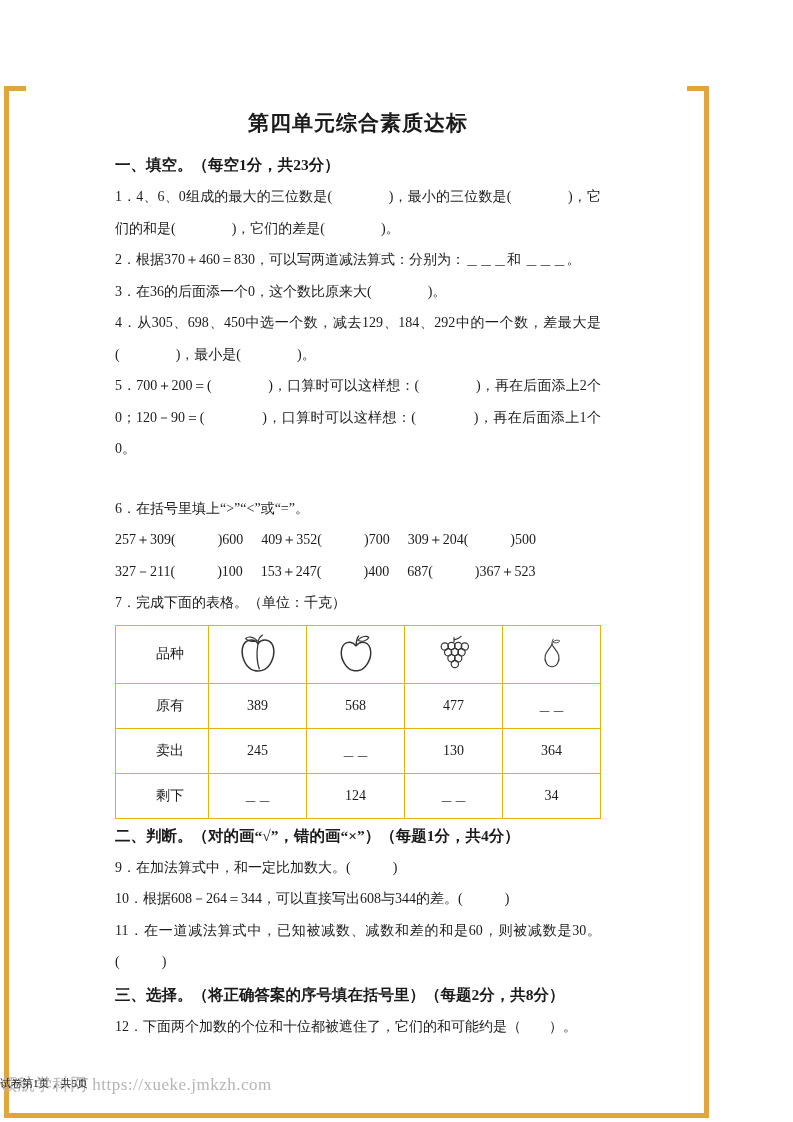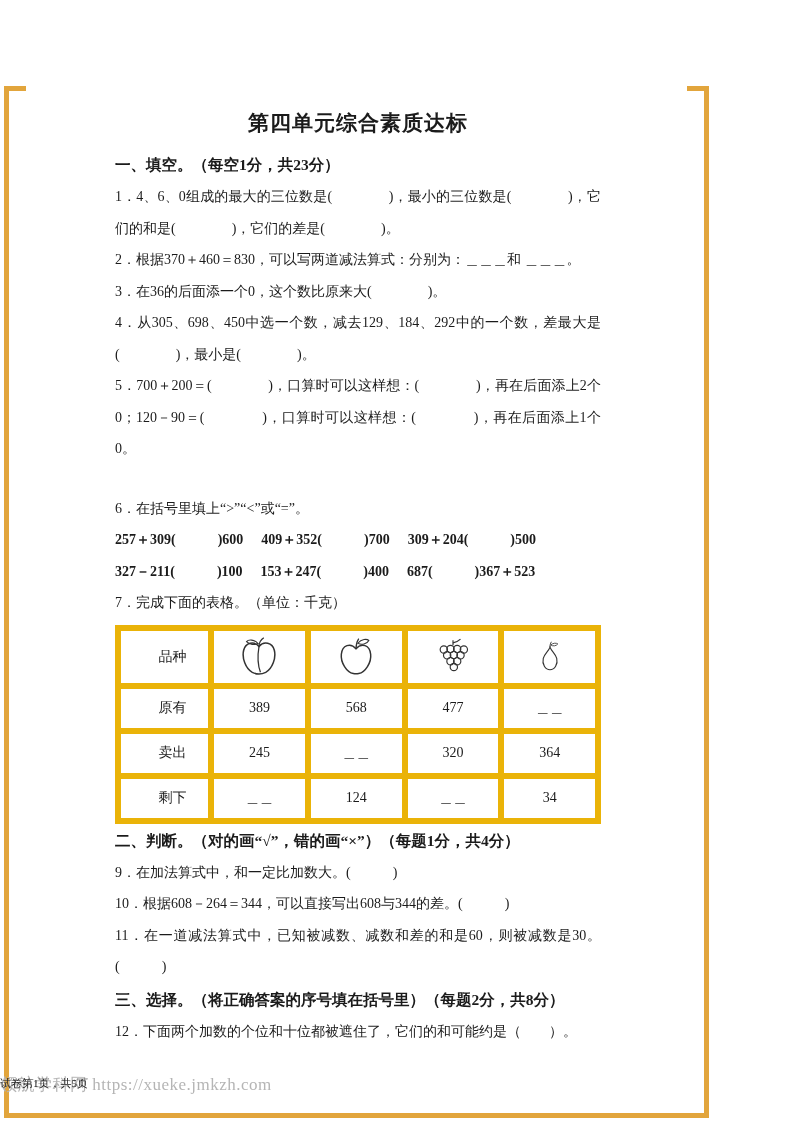--- a/index.html
+++ b/index.html
@@ -37,31 +37,31 @@
     line-height: 33px;
   }
   p.q {
     font-size: 14px;
     line-height: 31.5px;
     text-align: justify;
   }
   .gap-before { margin-top: 28px; }
   .sec-gap { }
 
-  .cmp-row { display: flex; gap: 18px; font-size: 14px; line-height: 31.5px; font-weight: bold; }
+  .cmp-row { display: flex; gap: 18px; font-size: 14px; line-height: 31.5px; }
   .cmp-row span { white-space: nowrap; }
 
   table.fruit {
     border-collapse: collapse;
     width: 100%;
     margin-top: 6px;
     table-layout: fixed;
   }
   table.fruit td {
-    border: 6px solid #eab308;
+    border: 1px solid #eab308;
     text-align: center;
     font-size: 14px;
     vertical-align: middle;
   }
   table.fruit col.c-label { width: 93px; }
   table.fruit tr.hdr td { height: 58px; }
   table.fruit tr.datarow td { height: 45px; }
   td.lab { text-align: left; padding-left: 16px; }
   .fruit-ic { display: inline-block; vertical-align: middle; }
   .fruit-ic svg { display: block; }
@@ -181,21 +181,21 @@
         <td class="lab">原有</td>
         <td>389</td>
         <td>568</td>
         <td>477</td>
         <td>＿＿</td>
       </tr>
       <tr class="datarow">
         <td class="lab">卖出</td>
         <td>245</td>
         <td>＿＿</td>
-        <td>320</td>
+        <td>130</td>
         <td>364</td>
       </tr>
       <tr class="datarow">
         <td class="lab">剩下</td>
         <td>＿＿</td>
         <td>124</td>
         <td>＿＿</td>
         <td>34</td>
       </tr>
     </tbody>

